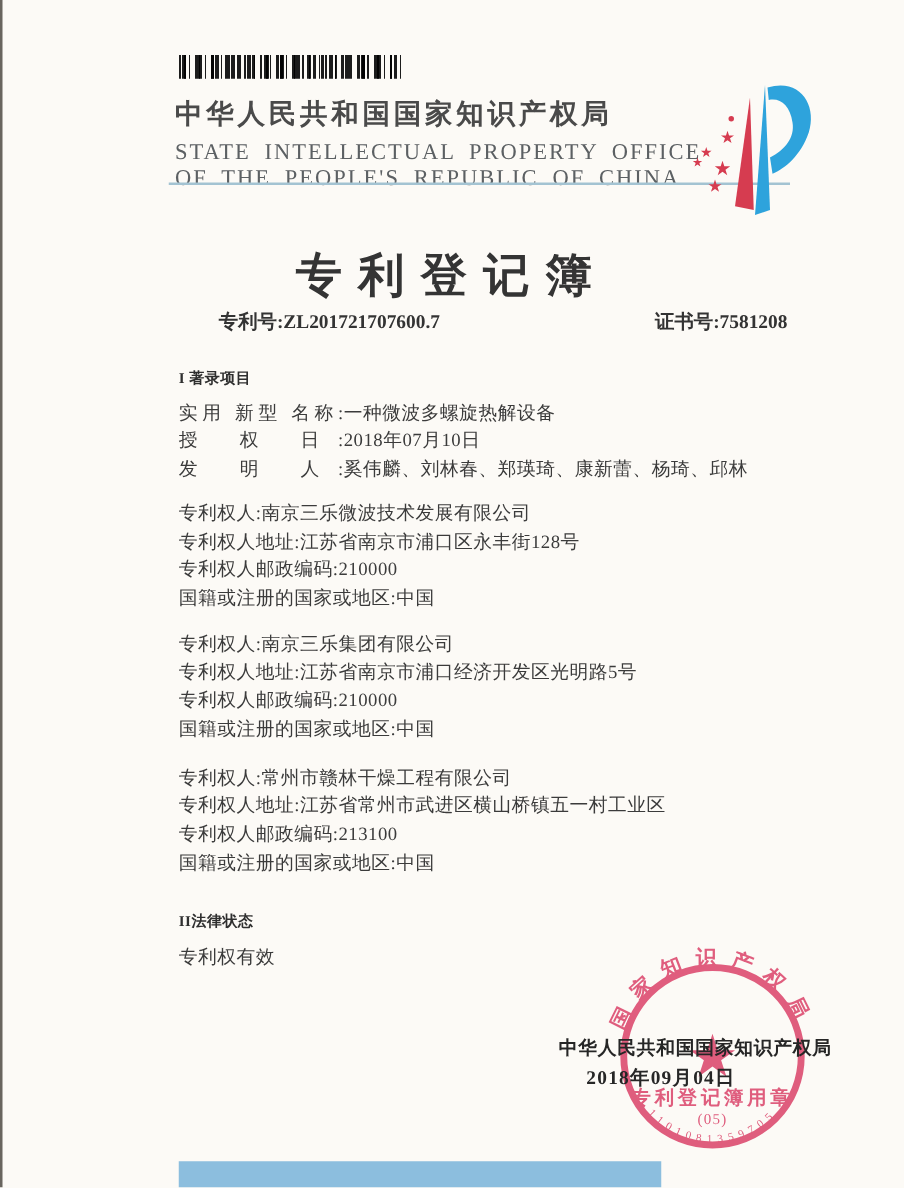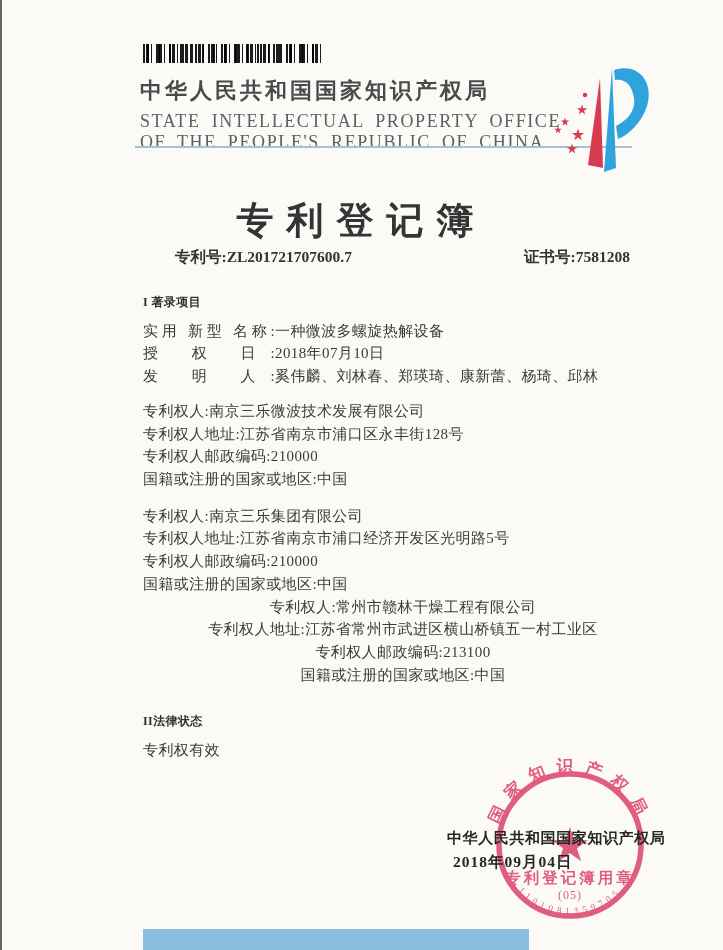--- a/index.html
+++ b/index.html
@@ -33,27 +33,27 @@
   .patrow{left:143px;top:247px;width:520px;font-size:15.5px;font-weight:bold;color:#333;margin-left:32px;}
   .certno{position:absolute;left:349px;top:0;}
   
   .doc{left:143px;top:294px;width:520px;font-size:15px;color:#3b3b3b;letter-spacing:.4px;}
   .sec-h{font-weight:bold;font-size:12px;color:#2f2f2f;margin:0 0 9px 0;}
   .frow{line-height:22.3px;white-space:nowrap;}
   .flabel{display:inline-block;width:132px;text-align:justify;text-align-last:justify;-moz-text-align-last:justify;}
   .fval{margin-left:0;}
   .pblock{margin-top:13px;line-height:22.7px;}
   .pblock.b2{margin-top:14px;}
-  .pblock.b3{margin-top:0;text-align:center;}
+  .pblock.b3{margin-top:16px;}
   .sec2{margin-top:27px;}
   .status{line-height:23px;}
   
   .footer{left:447px;top:829px;z-index:3;color:#262626;}
   .f-office{font-size:15px;font-weight:bold;letter-spacing:.6px;}
-  .f-date{font-size:15.5px;margin-top:4px;margin-left:6px;letter-spacing:1px;font-weight:600;}
+  .f-date{font-size:15.5px;margin-top:4px;margin-left:22px;letter-spacing:1px;font-weight:600;}
   
   .seal{left:468px;top:742px;z-index:2;}
   
   .bluebar{left:143px;top:929px;width:386px;height:21px;background:#8cbede;}
 </style>
 </head>
 <body>
 
 <div class="abs edge-line"></div>
 

